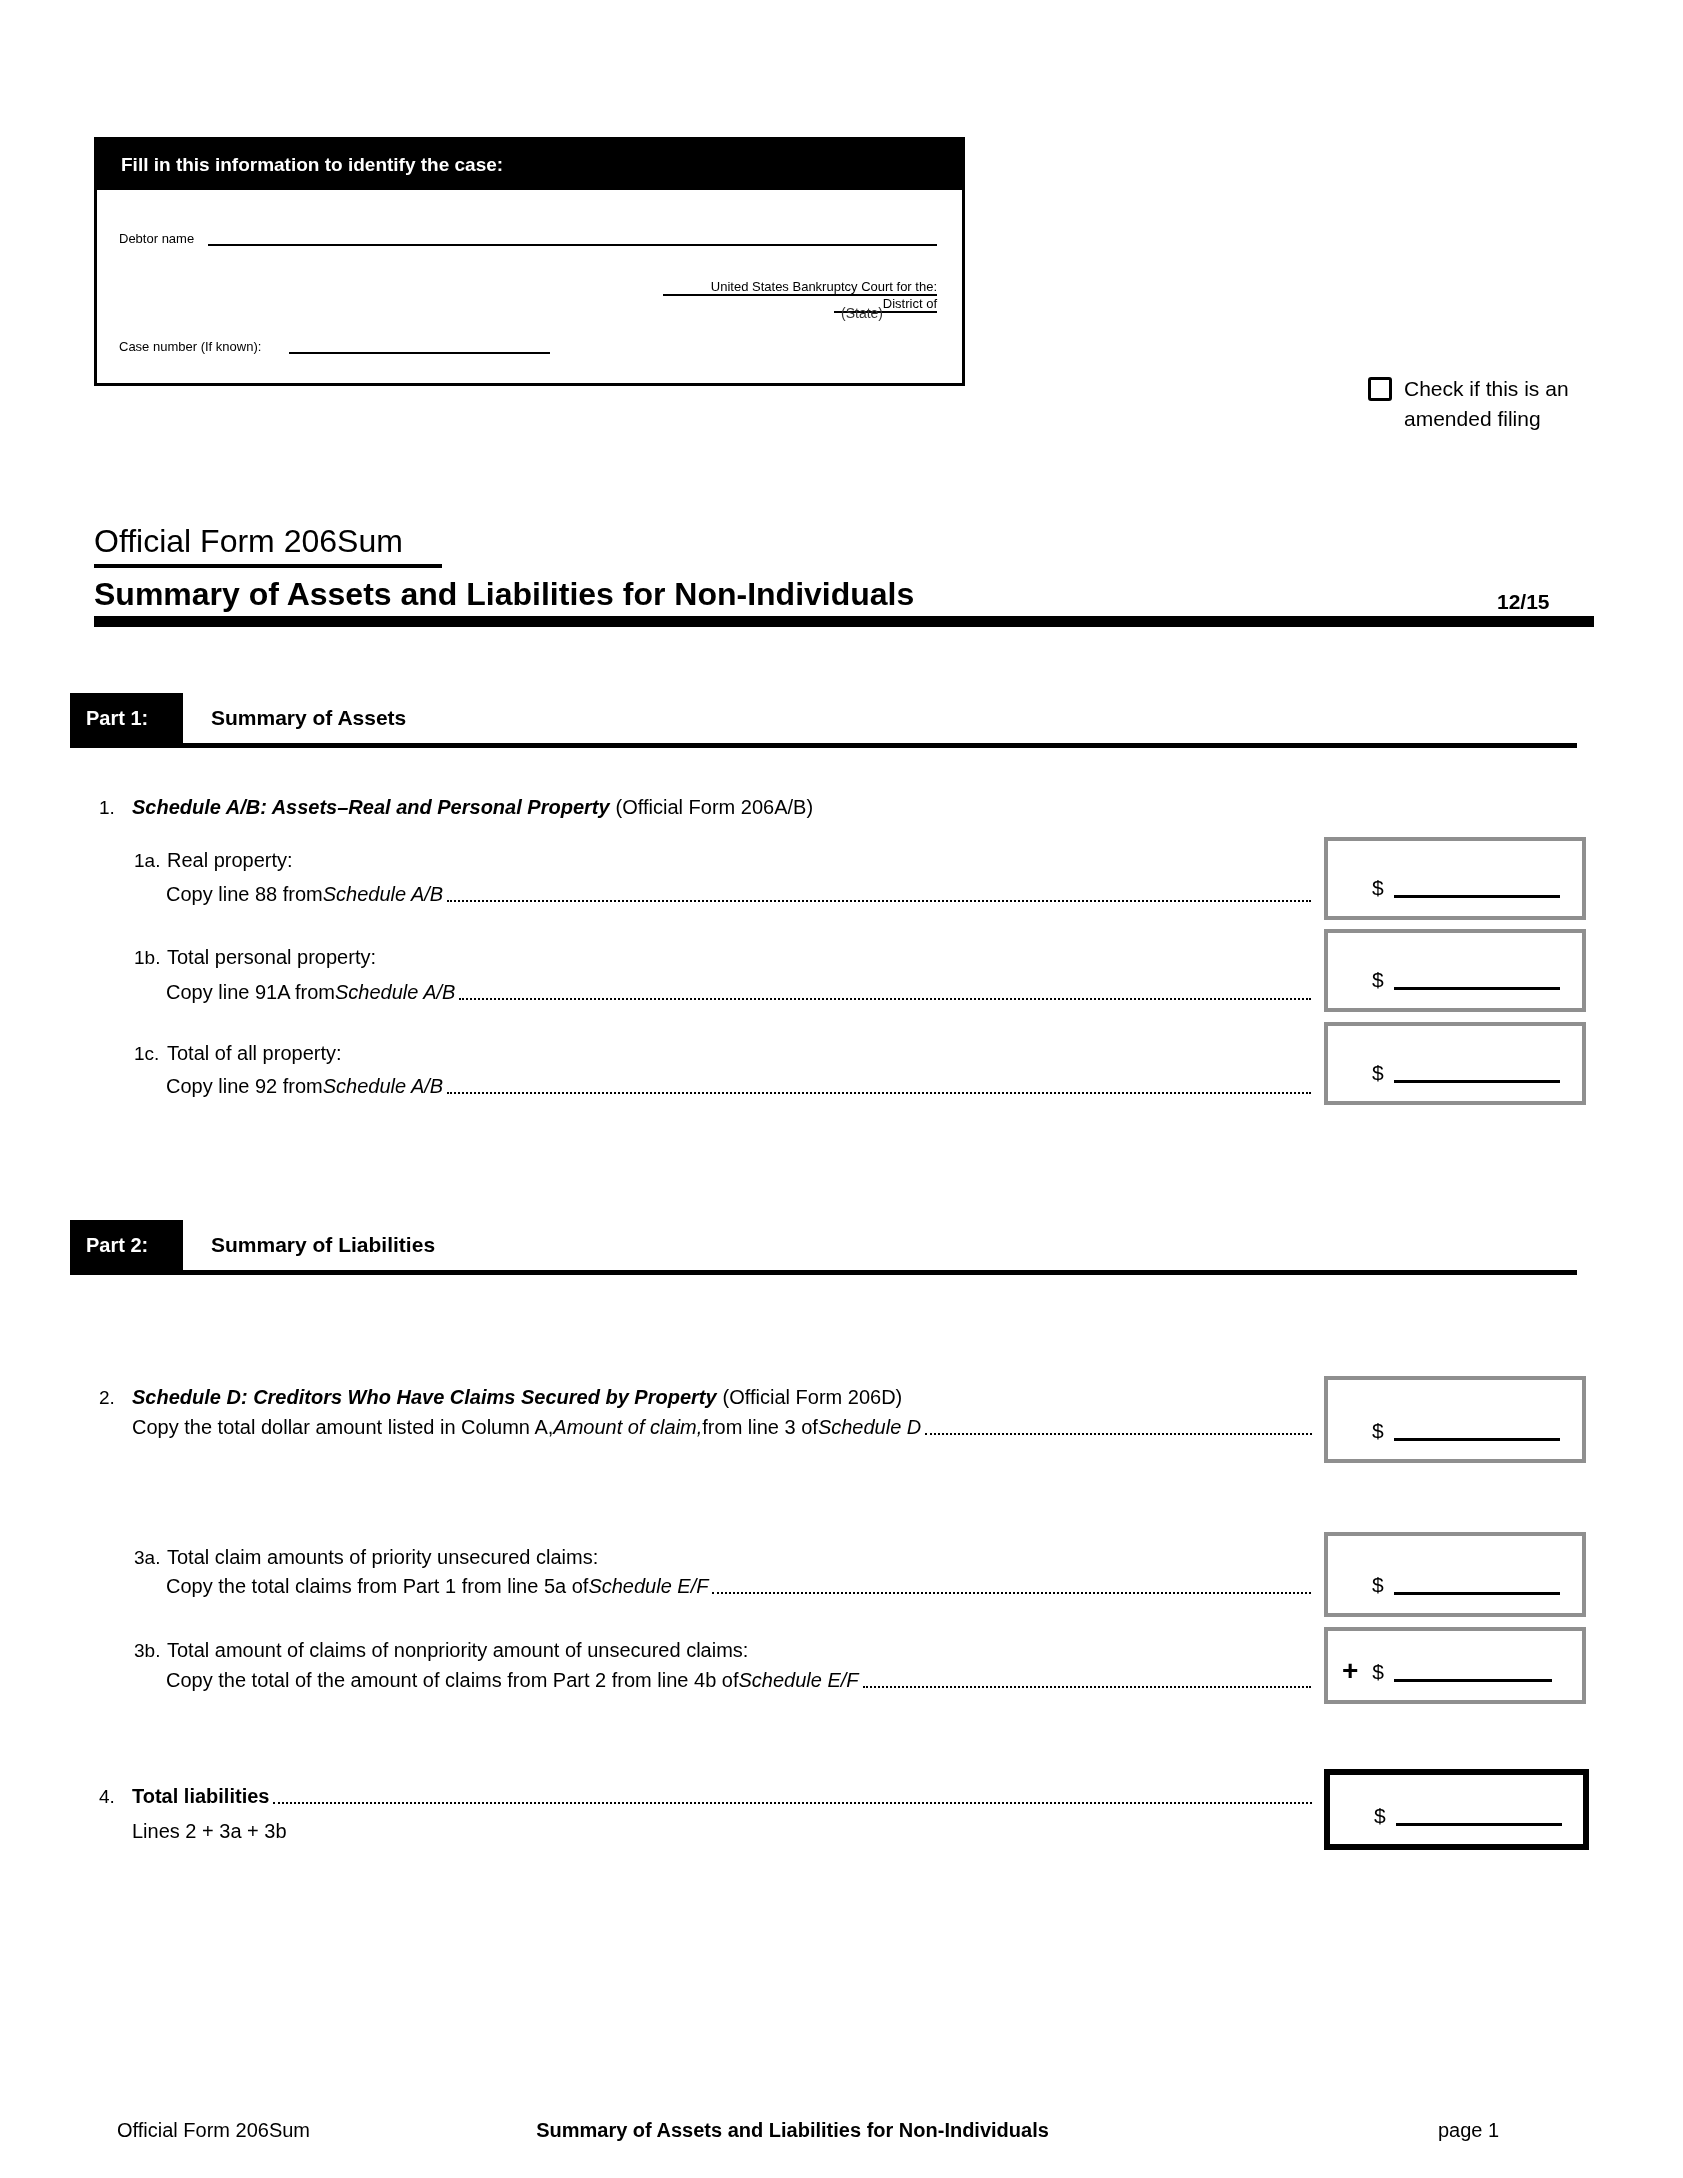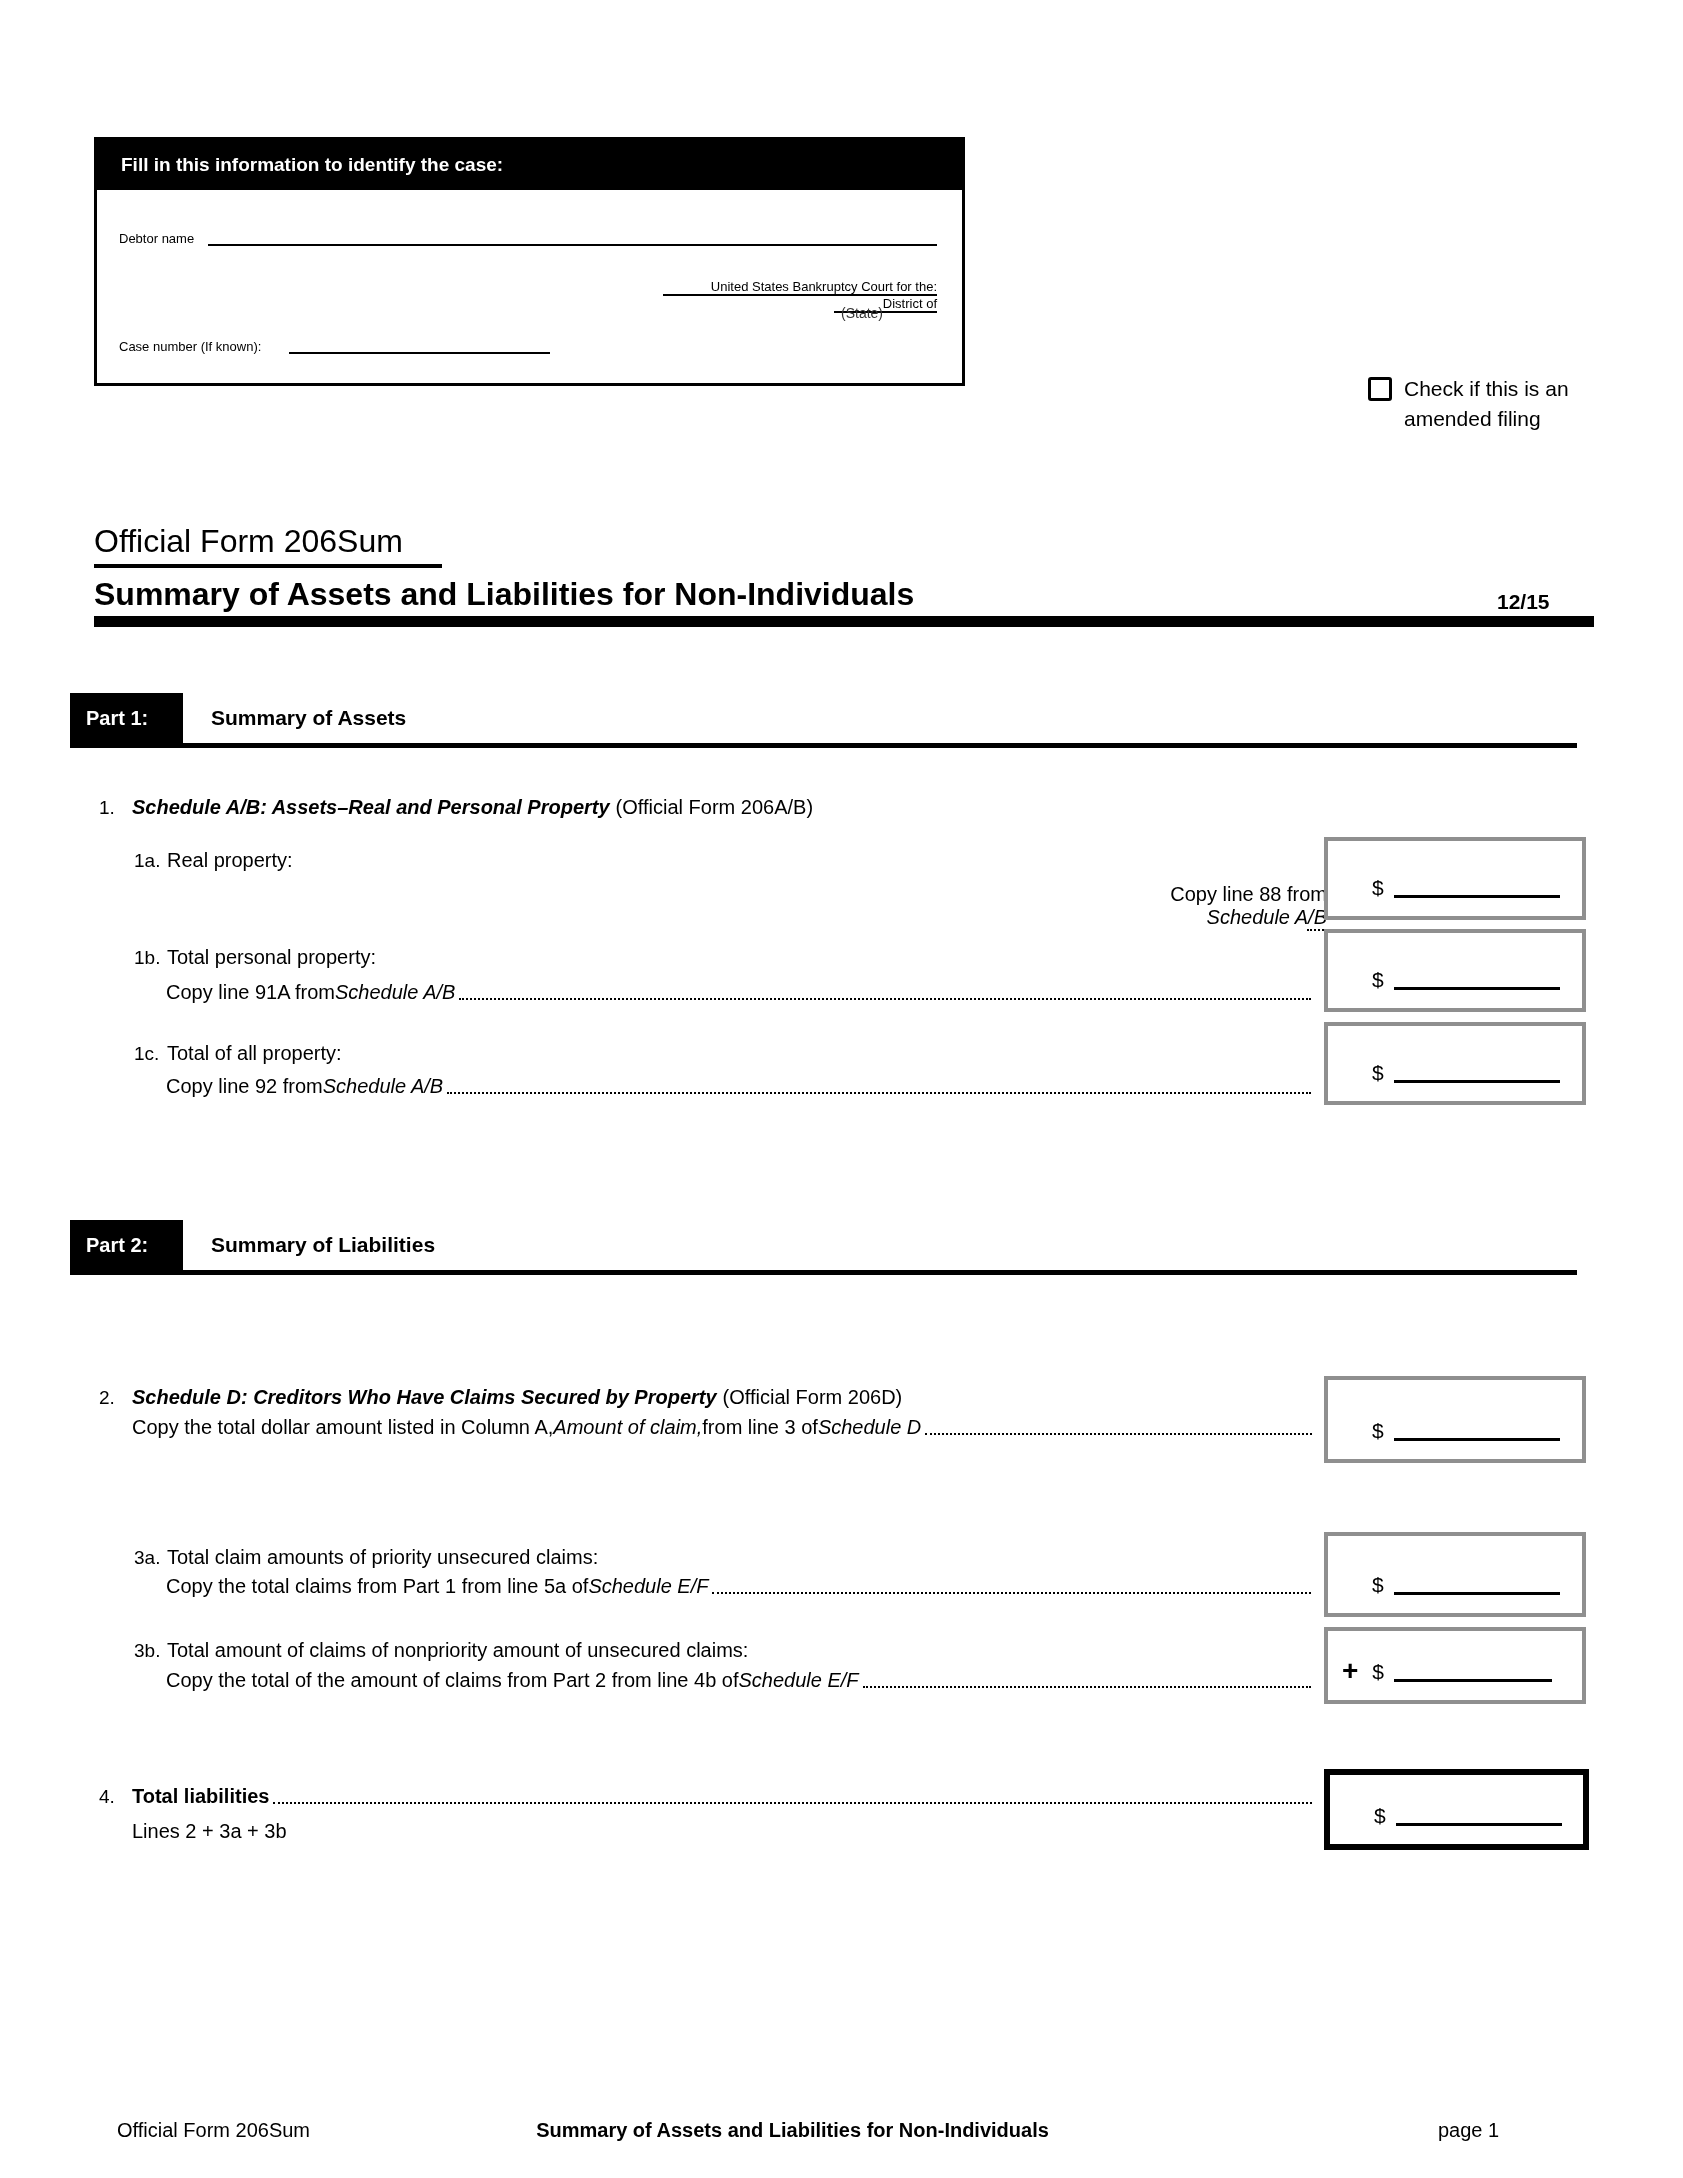--- a/index.html
+++ b/index.html
@@ -123,21 +123,21 @@
     <div class="part-title">Summary of Assets</div>
   </div>
 
   <div class="item-head" style="top:796px;">
     <span class="inum">1.</span><span class="iname">Schedule A/B: Assets–Real and Personal Property</span><span class="iref">(Official Form 206A/B)</span>
   </div>
 
   <div class="sub-head" style="top:849px;">
     <span class="snum">1a.</span><b>Real property:</b>
   </div>
-  <div class="copy-row" style="left:182px; top:883px; width:1145px;flex-direction:column;">
+  <div class="copy-row" style="left:166px; top:883px; width:1145px;">
     <span>Copy line 88 from </span>
       <span class="ital">Schedule A/B</span>
     <span class="leader"></span>
   </div>
   <div class="amt-box" style="top:837px; height:83px;">
     <div class="amt-inner">
       <span class="dollar">$</span>
       <span class="amt-line"></span>
     </div>
   </div>

